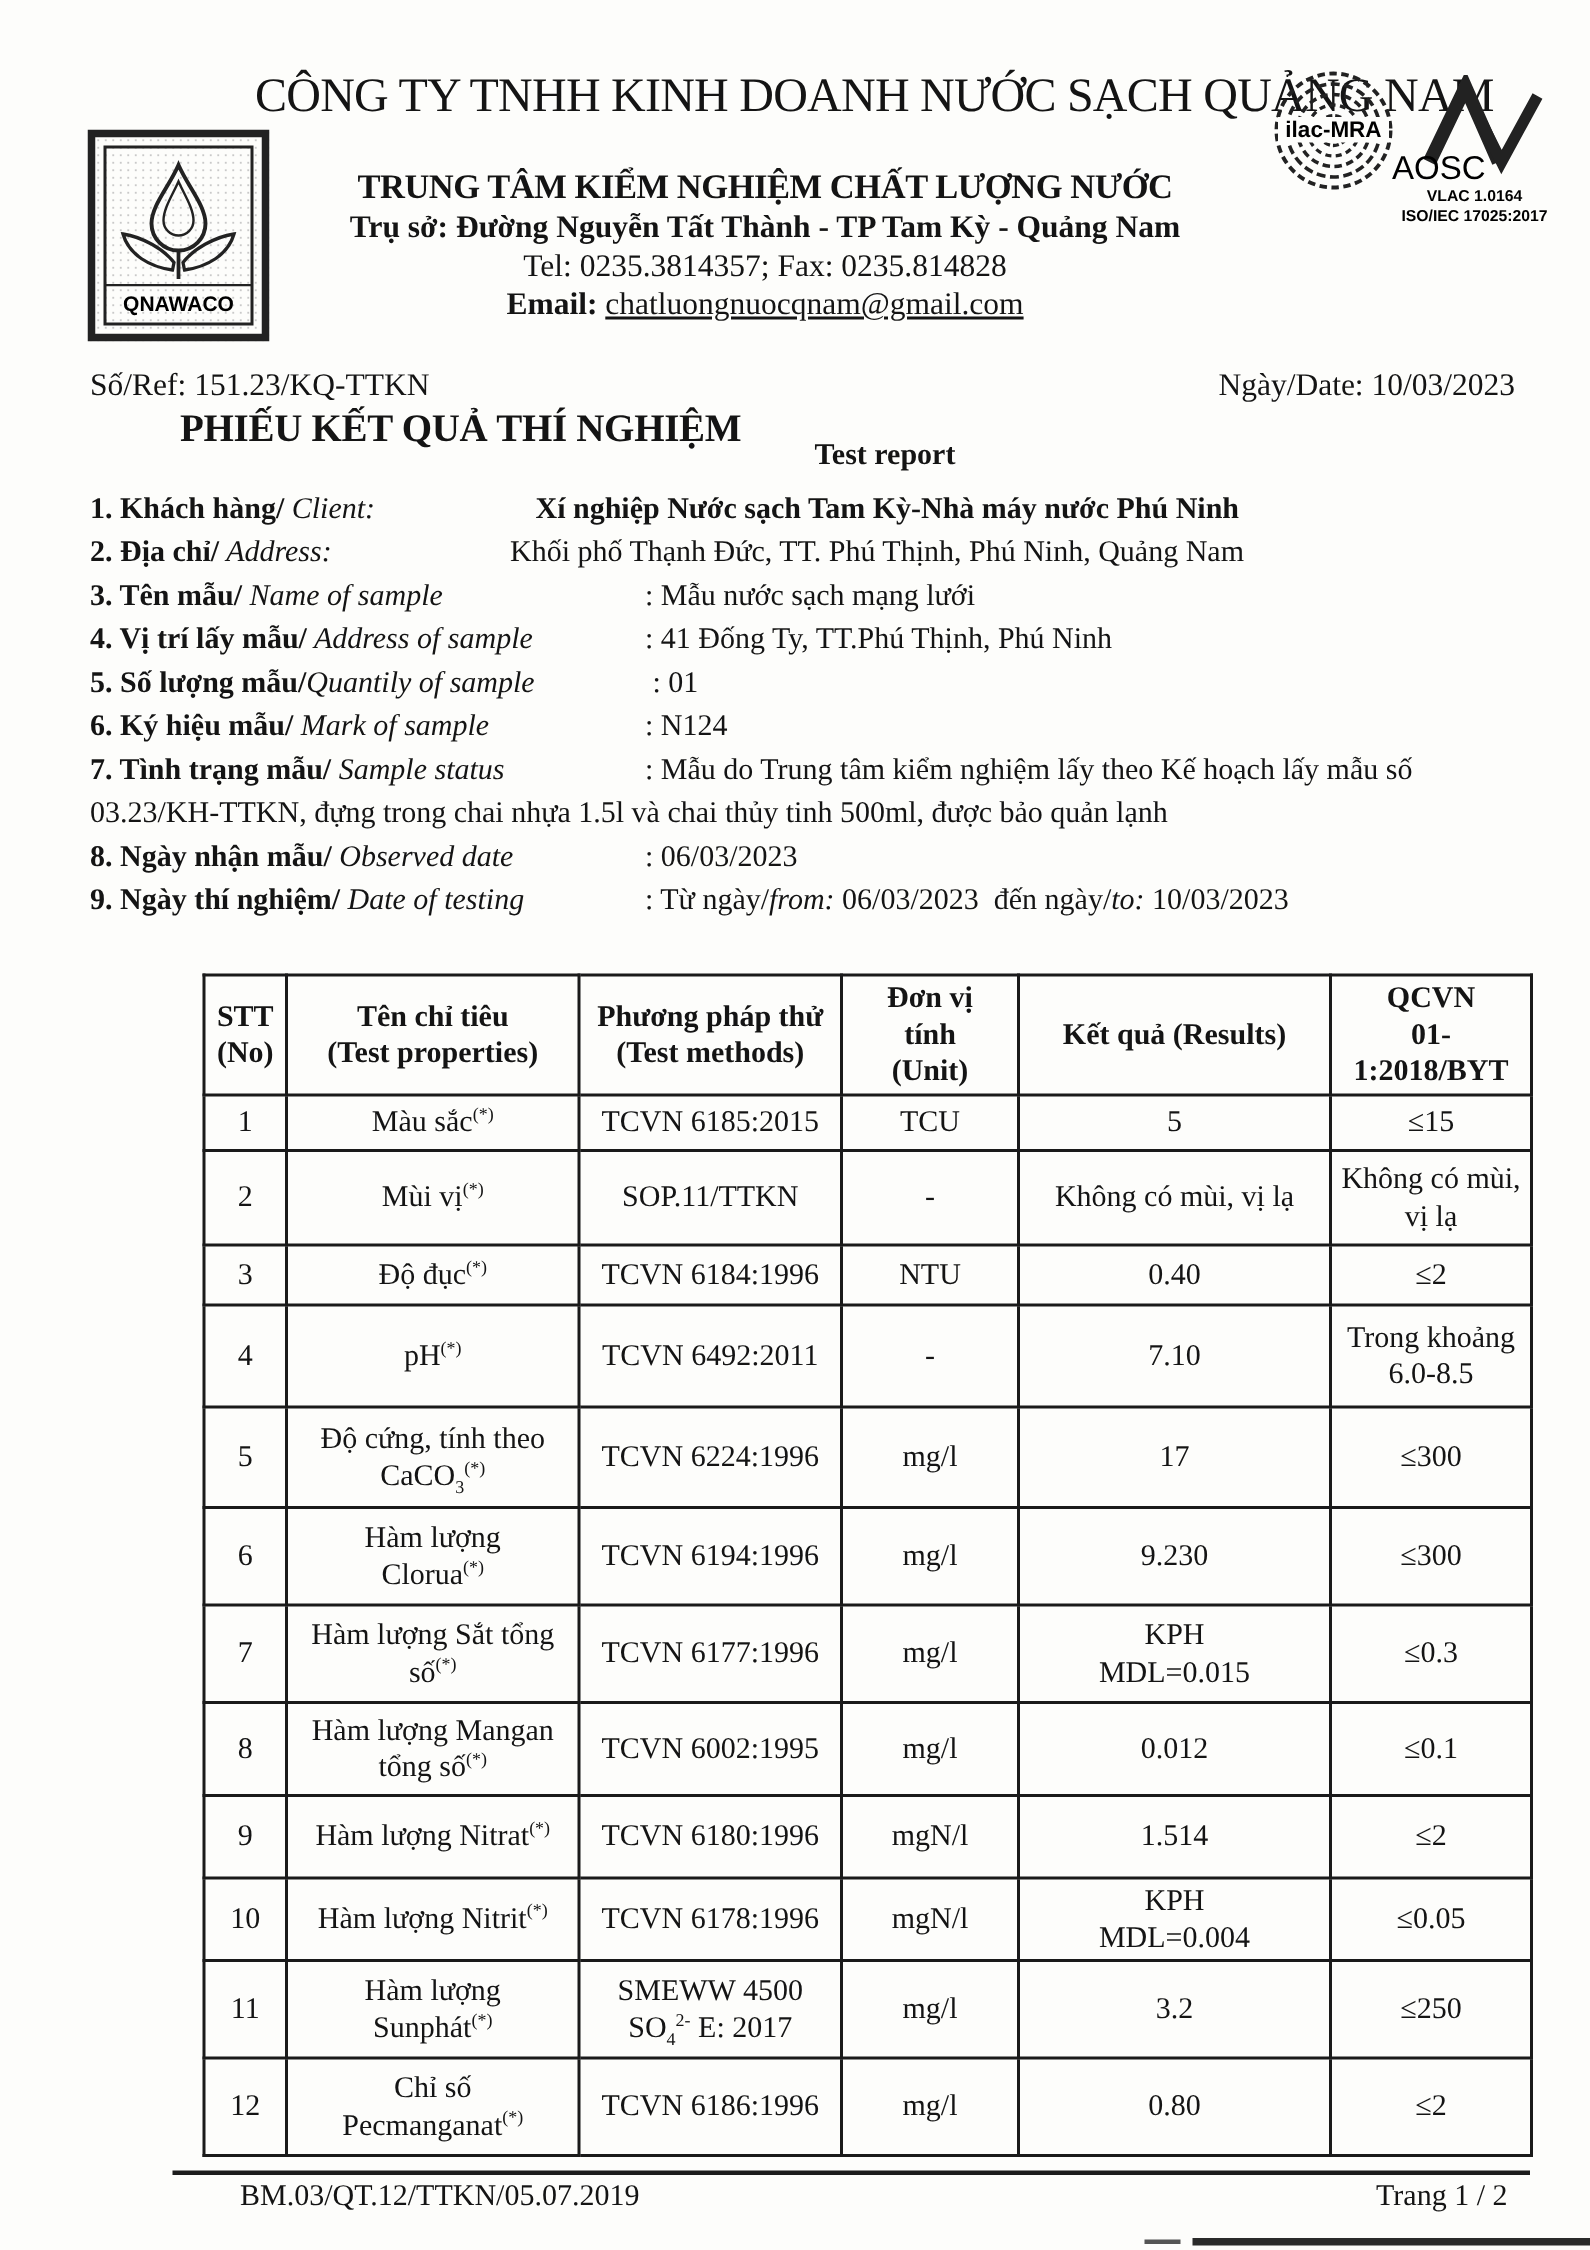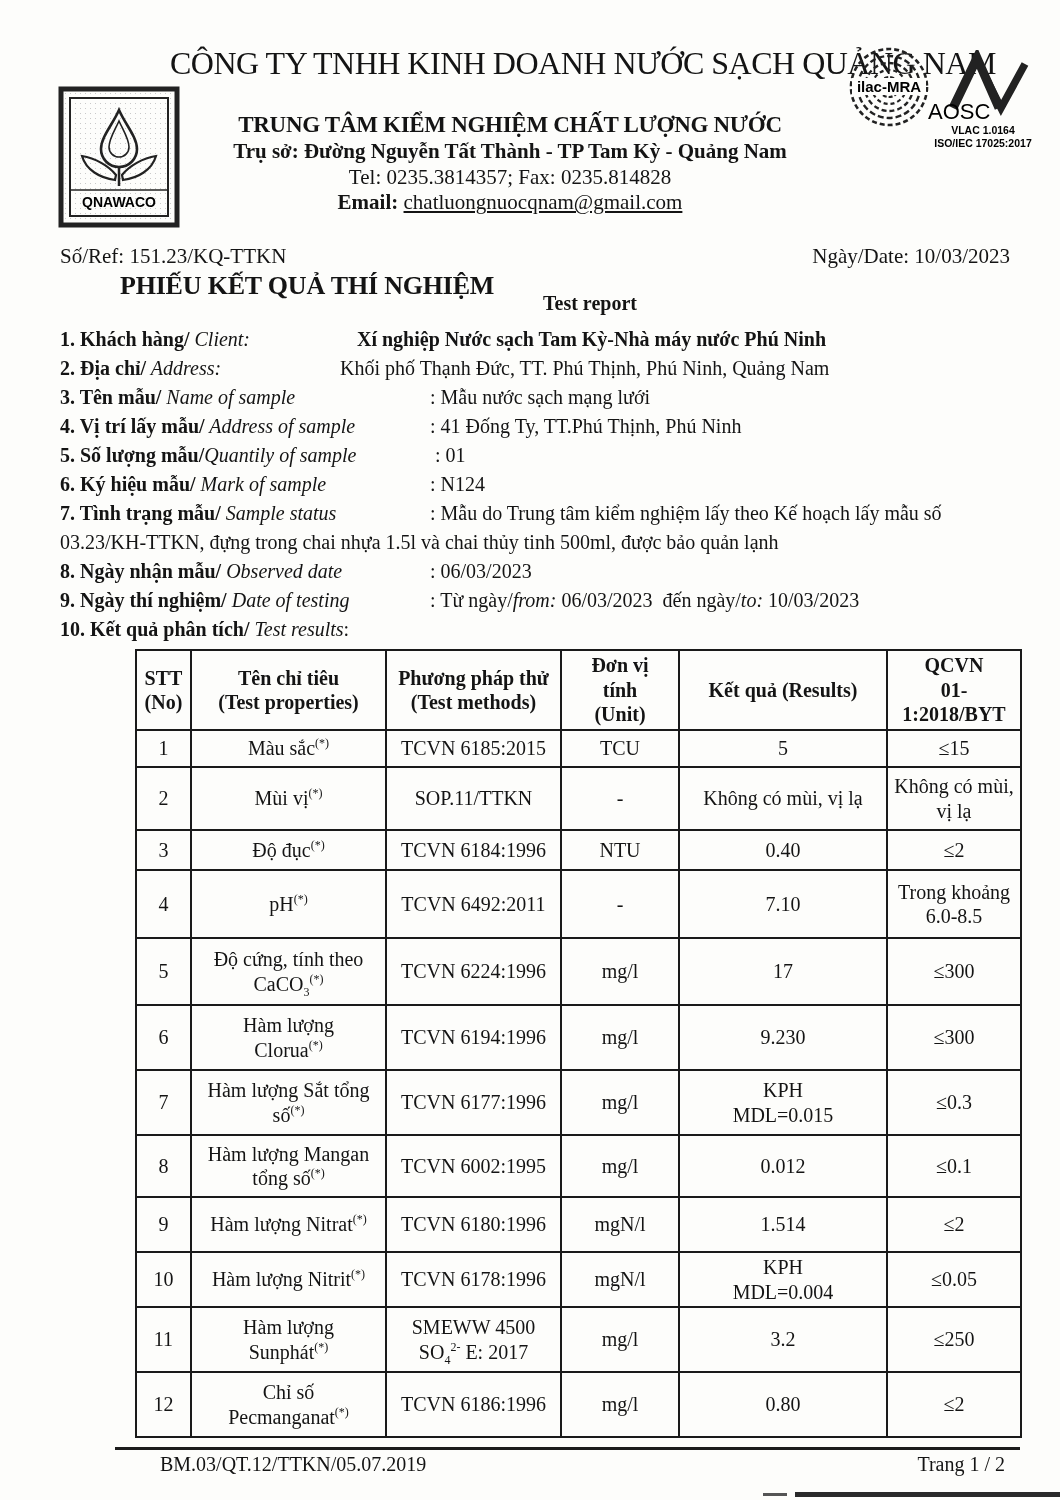--- a/index.html
+++ b/index.html
@@ -110,21 +110,20 @@
   <div class="info-list">
     <p class="info-line"><span class="info-label w-short"><b>1. Khách hàng/</b><i class="en"> Client:</i></span><span class="info-value v-bold">Xí nghiệp Nước sạch Tam Kỳ-Nhà máy nước Phú Ninh</span></p>
     <p class="info-line"><span class="info-label w-short"><b>2. Địa chỉ/</b><i class="en"> Address:</i></span><span class="info-value">Khối phố Thạnh Đức, TT. Phú Thịnh, Phú Ninh, Quảng Nam</span></p>
     <p class="info-line"><span class="info-label w-long"><b>3. Tên mẫu/</b><i class="en"> Name of sample</i></span><span class="info-value">: Mẫu nước sạch mạng lưới</span></p>
     <p class="info-line"><span class="info-label w-long"><b>4. Vị trí lấy mẫu/</b><i class="en"> Address of sample</i></span><span class="info-value">: 41 Đống Ty, TT.Phú Thịnh, Phú Ninh</span></p>
     <p class="info-line"><span class="info-label w-long"><b>5. Số lượng mẫu/</b><i class="en">Quantily of sample</i></span><span class="info-value"> : 01</span></p>
     <p class="info-line"><span class="info-label w-long"><b>6. Ký hiệu mẫu/</b><i class="en"> Mark of sample</i></span><span class="info-value">: N124</span></p>
     <p class="info-line"><span class="info-label w-long"><b>7. Tình trạng mẫu/</b><i class="en"> Sample status</i></span><span class="info-value">: Mẫu do Trung tâm kiểm nghiệm lấy theo Kế hoạch lấy mẫu số 03.23/KH-TTKN, đựng trong chai nhựa 1.5l và chai thủy tinh 500ml, được bảo quản lạnh</span></p>
     <p class="info-line"><span class="info-label w-long"><b>8. Ngày nhận mẫu/</b><i class="en"> Observed date</i></span><span class="info-value">: 06/03/2023</span></p>
     <p class="info-line"><span class="info-label w-long"><b>9. Ngày thí nghiệm/</b><i class="en"> Date of testing</i></span><span class="info-value">: Từ ngày/<i>from:</i> 06/03/2023&nbsp; đến ngày/<i>to:</i> 10/03/2023</span></p>
-    <p class="info-line"><span class="info-label"><b>10. Kết quả phân tích/</b><i class="en"> Test results</i></span><span class="info-value">:</span></p>
   </div>
 
   <table class="results-table">
     <colgroup>
       <col style="width:55px">
         <col style="width:195px">
         <col style="width:175px">
       <col style="width:118px">
         <col style="width:208px">
         <col style="width:134px">

